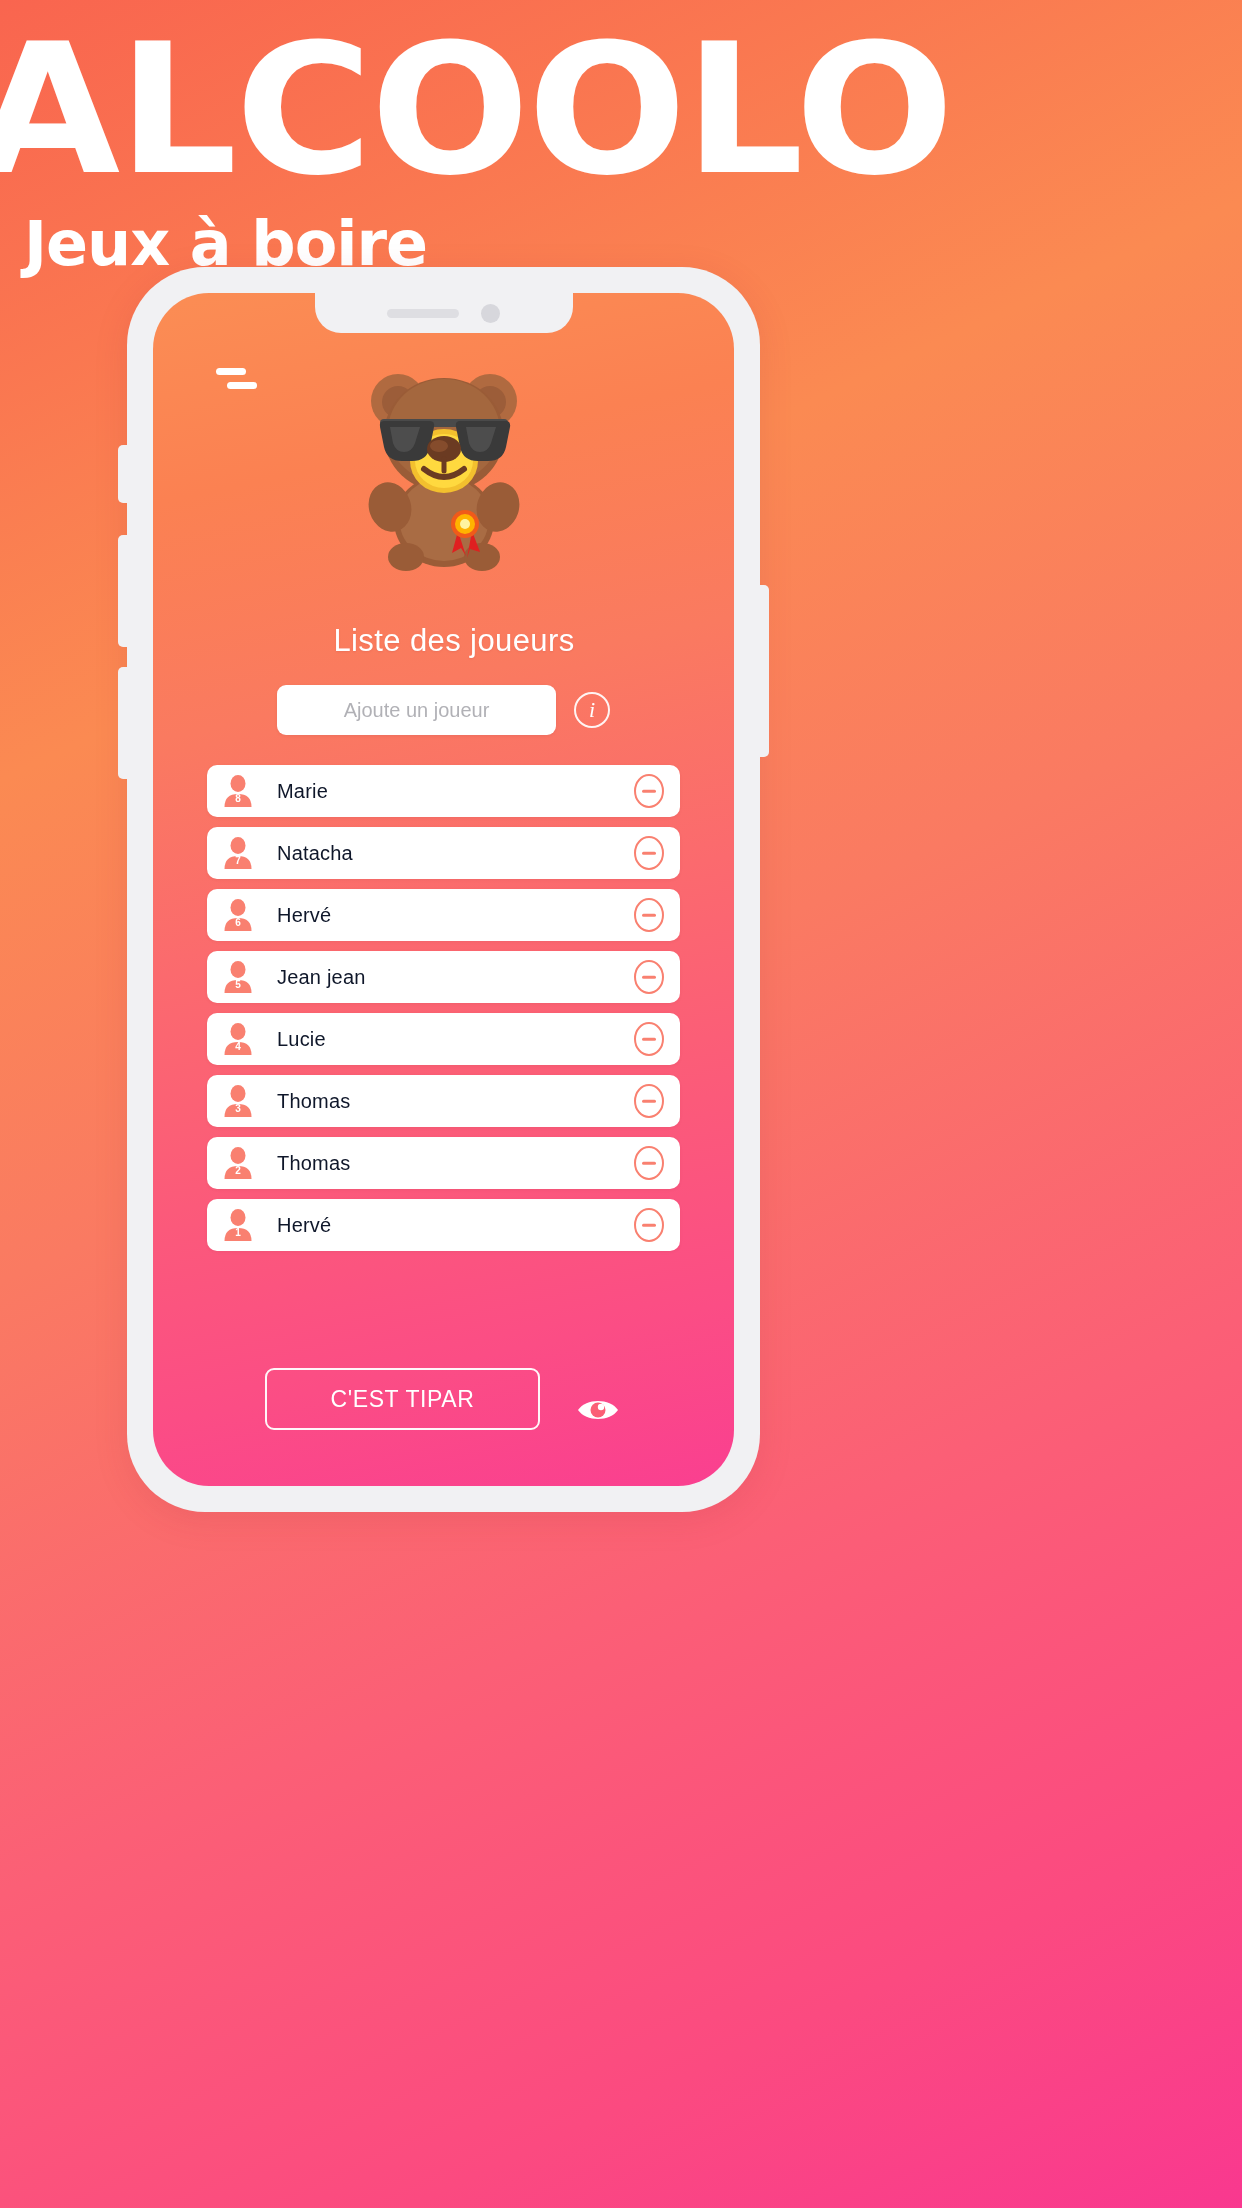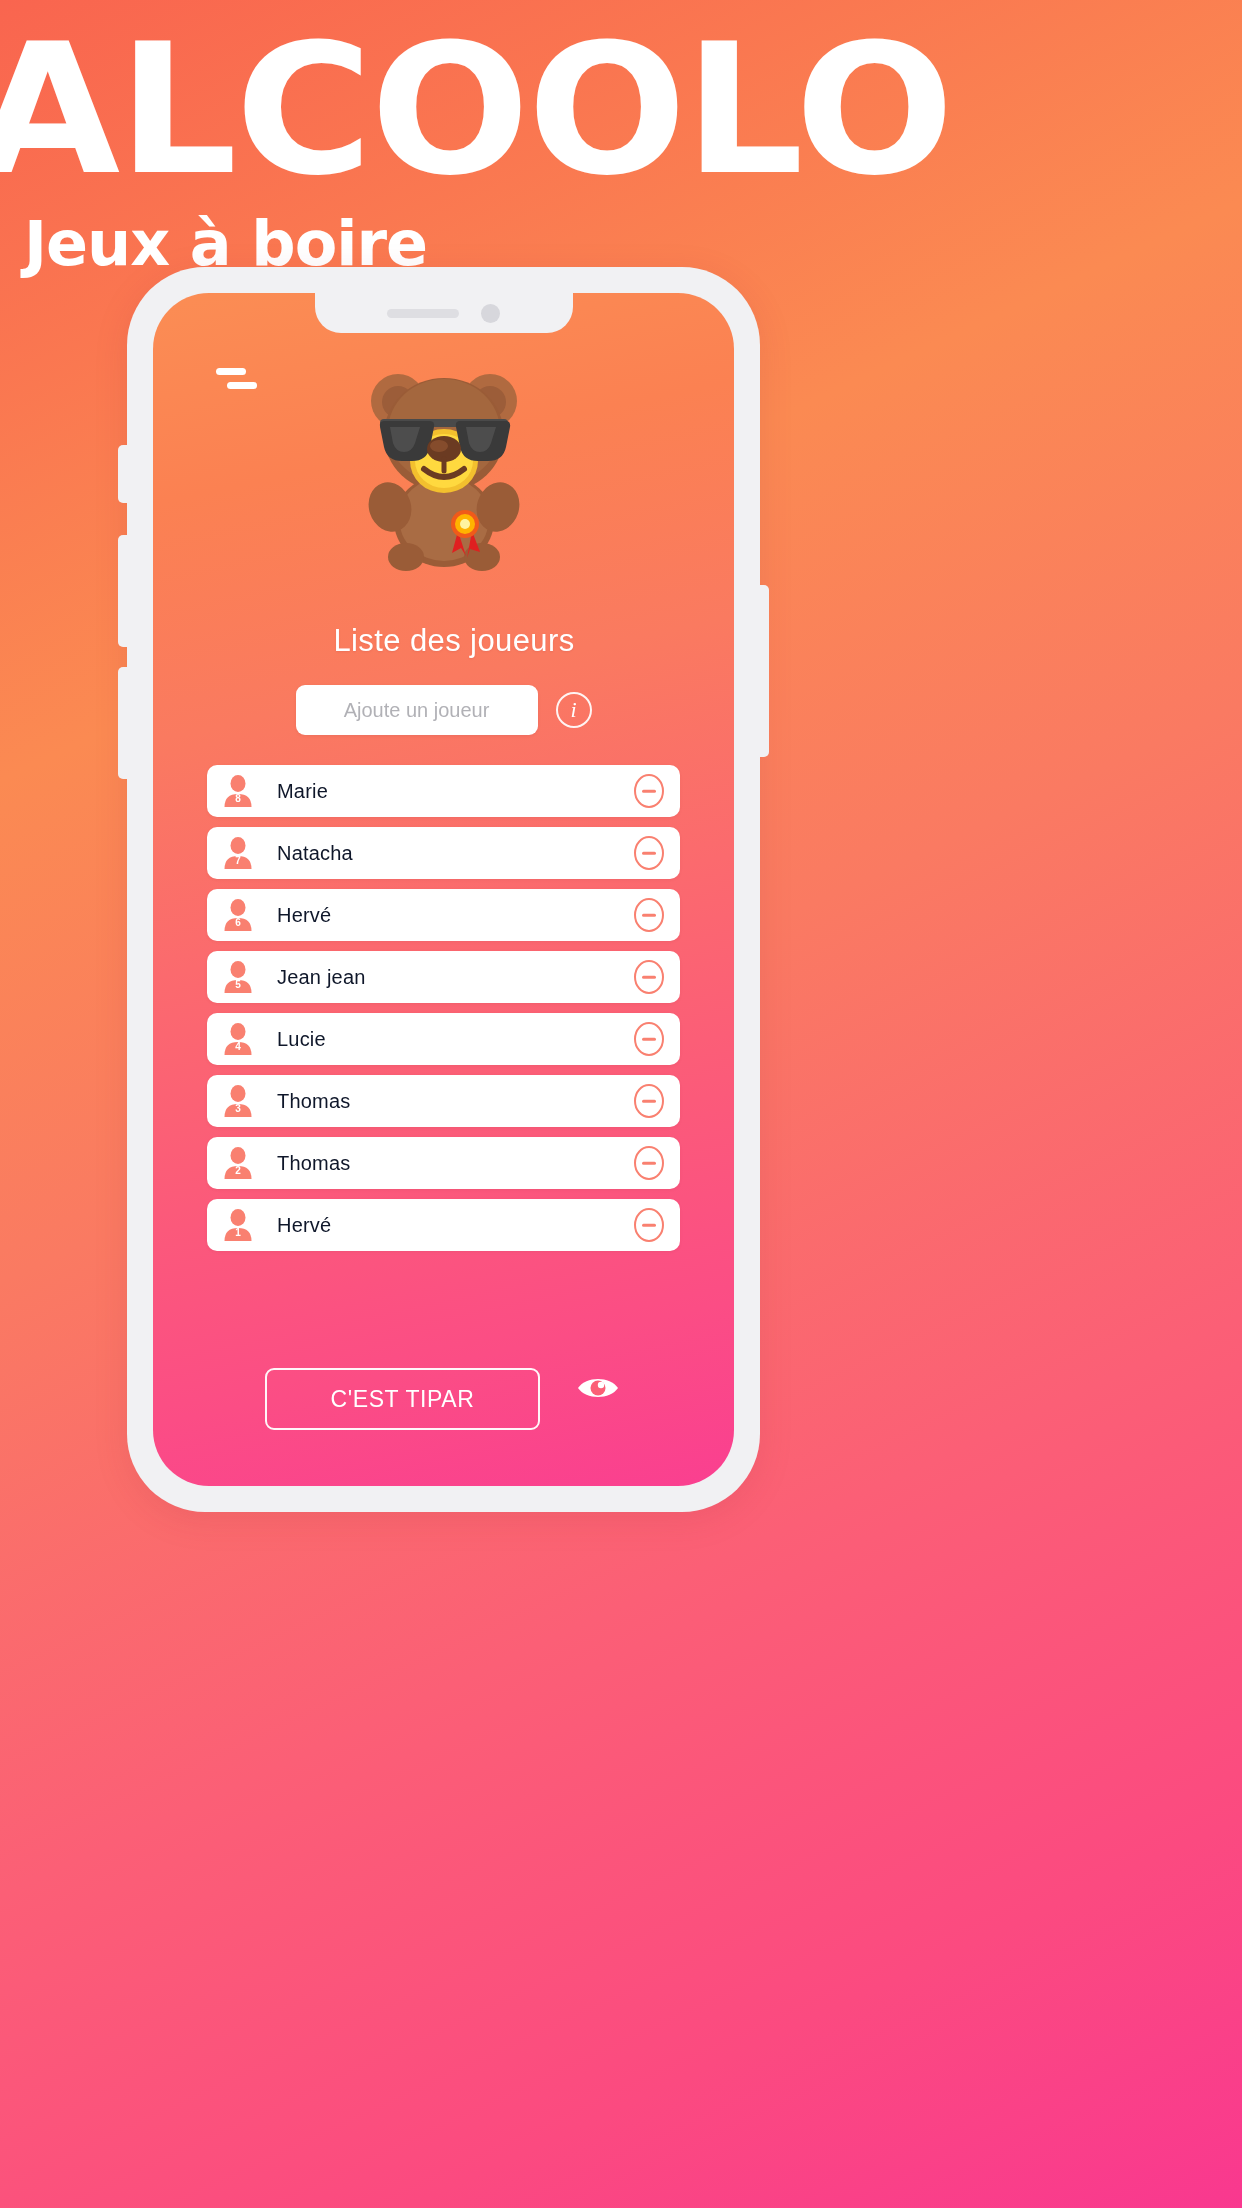--- a/index.html
+++ b/index.html
@@ -102,21 +102,21 @@
     letter-spacing:0.4px;
     text-shadow:0 1px 2px rgba(180,60,60,0.18);
     padding-left:21px;
   }
 
   .add-row {
     position:absolute; left:0; right:0; top:392px;
     display:flex; align-items:center; justify-content:center; gap:18px;
   }
   .add-input {
-    width:242px; height:50px;
+    width:279px; height:50px;
     background:#ffffff;
     border:none; border-radius:9px;
     text-align:center;
     font-family:"Liberation Sans", sans-serif;
     font-size:20px;
     color:#4c1d95;
     outline:none;
     box-shadow:0 1px 3px rgba(150,60,60,0.12);
   }
   .add-input::placeholder { color:#b1b1b6; }
@@ -171,21 +171,21 @@
     padding:0;
   }
   .remove-btn::before {
     content:""; position:absolute; left:50%; top:50%;
     transform:translate(-50%,-50%);
     width:14px; height:2.5px; border-radius:2px; background:#f98070;
   }
 
   .bottom-bar {
     position:absolute; left:0; right:0; bottom:56px;
-    display:flex; align-items:flex-start; justify-content:center; gap:34px;
+    display:flex; align-items:flex-end; justify-content:center; gap:34px;
   }
   .start-btn {
     width:275px; height:62px;
     border:2px solid rgba(255,255,255,0.95);
     border-radius:9px;
     background:transparent;
     color:#ffffff;
     font-size:23px;
     letter-spacing:0.6px;
     cursor:pointer;

